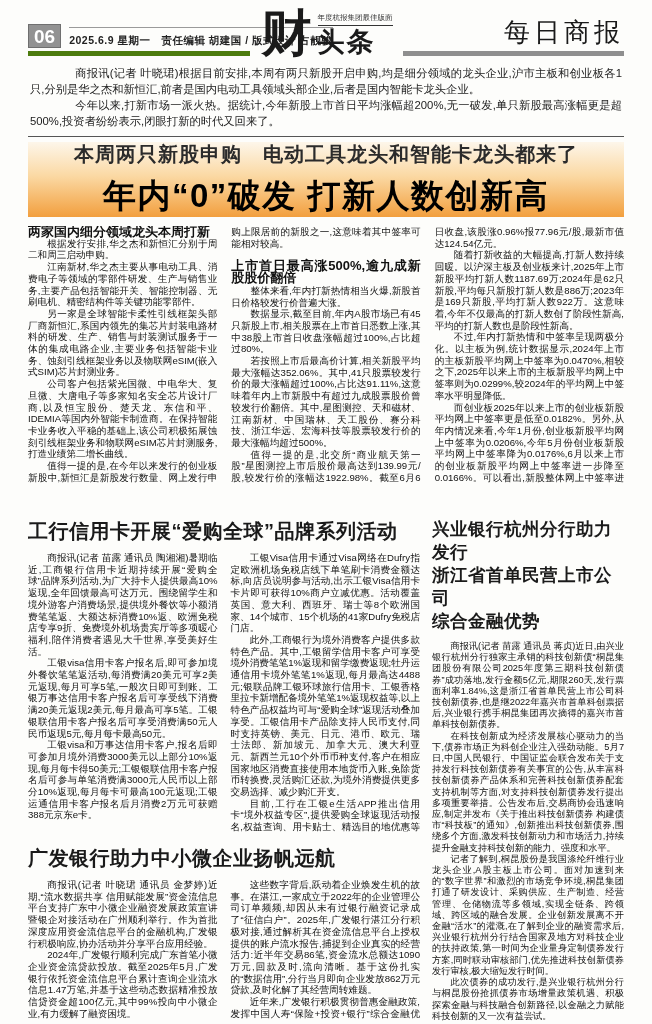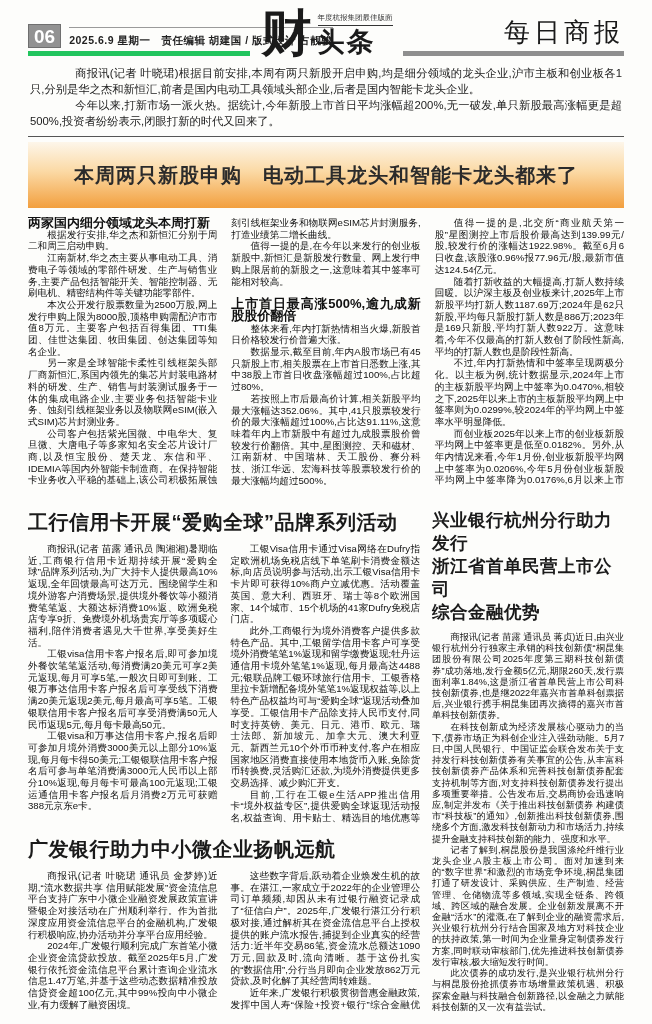--- a/index.html
+++ b/index.html
@@ -3,36 +3,36 @@
 <meta charset="utf-8">
 <style>
   html,body{margin:0;padding:0;background:#e8e8e4;}
   .page{
     position:relative;width:652px;height:1024px;margin:0 auto;background:#fdfdfb;
     font-family:"Liberation Sans",sans-serif;color:#1a1a1a;overflow:hidden;
     box-sizing:border-box;padding:10px 28px 0 28px;
   }
   
   .hdr{display:flex;align-items:flex-end;height:46px;}
-  .hdr-left{flex:1 1 0;display:flex;align-items:flex-end;border-bottom:5px solid #22c55e;padding-bottom:3px;min-width:0;}
+  .hdr-left{flex:1 1 0;display:flex;align-items:flex-end;border-bottom:5px solid #4d7c0f;padding-bottom:3px;min-width:0;}
   .pagenum{background:#929292;color:#fff;font-weight:bold;font-size:19px;padding:2px 5px 1px;line-height:1;border:1px solid #6f6f6f;margin-right:8px;}
   .dateline{border-top:1.5px solid #9a9a9a;padding-top:6px;font-size:10.5px;font-weight:bold;white-space:nowrap;letter-spacing:.5px;color:#222;}
   .logo{display:flex;align-items:flex-end;padding:0 10px 0 12px;}
   .logo-cai{font-family:"Liberation Serif",serif;font-size:50px;font-weight:900;line-height:.9;letter-spacing:-2px;}
   .logo-right{margin-left:8px;display:flex;flex-direction:column;justify-content:flex-end;}
   .logo-award{font-size:7.5px;color:#333;border-bottom:1.5px solid #333;padding-bottom:2px;margin-bottom:2px;white-space:nowrap;}
   .logo-box{font-size:27px;font-weight:900;letter-spacing:2px;line-height:1.05;}
   .hdr-right{flex:1 1 0;display:flex;flex-direction:column;align-items:flex-end;border-bottom:5px solid #8f8f8f;padding-bottom:3px;min-width:0;gap:16px;}
   .m-en{font-size:15px;font-weight:bold;color:#b2b2b2;letter-spacing:1px;line-height:1;}
   .m-cn{font-family:"Liberation Serif",serif;font-size:26px;font-weight:400;letter-spacing:4px;line-height:1.15;}
   
   .lead{padding:9px 2px 7px;border-bottom:1.5px solid #555;}
   .lead p{margin:0;font-size:11.3px;line-height:16px;text-indent:4em;text-align:justify;color:#222;}
   
-  .hero{margin-top:5px;height:66px;display:flex;flex-direction:column;align-items:center;justify-content:center;
+  .hero{margin-top:5px;height:75px;display:flex;flex-direction:column;align-items:center;justify-content:center;
         background:linear-gradient(180deg,#fdf6ea 0%,#fbd9a4 45%,#f29f3e 100%);}
   .hero-kicker{font-size:20px;font-weight:600;color:#2b2b2b;letter-spacing:1px;}
   .hero-title{font-size:33px;font-weight:900;color:#000;letter-spacing:1.5px;margin-top:6px;}
   
   .cols3,.cols2{text-align:justify;font-size:9.6px;line-height:11.7px;color:#111;column-fill:auto;overflow:hidden;}
   .cols3 p,.cols2 p,.onecol p{margin:0;text-indent:2em;}
   .subhead{font-weight:bold;font-size:13px;text-indent:0 !important;margin:0;}
   .subhead.gap{margin-top:11px;margin-bottom:1px;}
   
   .a1{margin-top:9px;height:280px;column-count:3;column-gap:14px;}
@@ -70,27 +70,27 @@
     </div>
   </div>
 
   <div class="lead">
     <p>商报讯(记者 叶晓珺)根据目前安排,本周有两只新股开启申购,均是细分领域的龙头企业,沪市主板和创业板各1只,分别是华之杰和新恒汇,前者是国内电动工具领域头部企业,后者是国内智能卡龙头企业。</p>
     <p>今年以来,打新市场一派火热。据统计,今年新股上市首日平均涨幅超200%,无一破发,单只新股最高涨幅更是超500%,投资者纷纷表示,闭眼打新的时代又回来了。</p>
   </div>
 
   <div class="hero">
     <div class="hero-kicker">本周两只新股申购　电动工具龙头和智能卡龙头都来了</div>
+    <div class="hero-title">年内“0”破发  打新人数创新高</div>
   </div>
 
   <div class="a1 cols3">
     <p class="subhead">两家国内细分领域龙头本周打新</p>
     <p>根据发行安排,华之杰和新恒汇分别于周二和周三启动申购。</p>
     <p>江南新材,华之杰主要从事电动工具、消费电子等领域的零部件研发、生产与销售业务,主要产品包括智能开关、智能控制器、无刷电机、精密结构件等关键功能零部件。</p>
-    <p>本次公开发行股票数量为2500万股,网上发行申购上限为8000股,顶格申购需配沪市市值8万元。主要客户包括百得集团、TTI集团、佳世达集团、牧田集团、创达集团等知名企业。</p>
     <p>另一家是全球智能卡柔性引线框架头部厂商新恒汇,系国内领先的集芯片封装电路材料的研发、生产、销售与封装测试服务于一体的集成电路企业,主要业务包括智能卡业务、蚀刻引线框架业务以及物联网eSIM(嵌入式SIM)芯片封测业务。</p>
     <p>公司客户包括紫光国微、中电华大、复旦微、大唐电子等多家知名安全芯片设计厂商,以及恒宝股份、楚天龙、东信和平、IDEMIA等国内外智能卡制造商。在保持智能卡业务收入平稳的基础上,该公司积极拓展蚀刻引线框架业务和物联网eSIM芯片封测服务,打造业绩第二增长曲线。</p>
     <p>值得一提的是,在今年以来发行的创业板新股中,新恒汇是新股发行数量、网上发行申购上限居前的新股之一,这意味着其中签率可能相对较高。</p>
     <p class="subhead gap">上市首日最高涨500%,逾九成新股股价翻倍</p>
     <p>整体来看,年内打新热情相当火爆,新股首日价格较发行价普遍大涨。</p>
     <p>数据显示,截至目前,年内A股市场已有45只新股上市,相关股票在上市首日悉数上涨,其中38股上市首日收盘涨幅超过100%,占比超过80%。</p>
     <p>若按照上市后最高价计算,相关新股平均最大涨幅达352.06%。其中,41只股票较发行价的最大涨幅超过100%,占比达91.11%,这意味着年内上市新股中有超过九成股票股价曾较发行价翻倍。其中,星图测控、天和磁材、江南新材、中国瑞林、天工股份、赛分科技、浙江华远、宏海科技等股票较发行价的最大涨幅均超过500%。</p>
     <p>值得一提的是,北交所“商业航天第一股”星图测控上市后股价最高达到139.99元/股,较发行价的涨幅达1922.98%。截至6月6日收盘,该股涨0.96%报77.96元/股,最新市值达124.54亿元。</p>
     <p>随着打新收益的大幅提高,打新人数持续回暖。以沪深主板及创业板来计,2025年上市新股平均打新人数1187.69万;2024年是62只新股,平均每只新股打新人数是886万;2023年是169只新股,平均打新人数922万。这意味着,今年不仅最高的打新人数创了阶段性新高,平均的打新人数也是阶段性新高。</p>
     <p>不过,年内打新热情和中签率呈现两极分化。以主板为例,统计数据显示,2024年上市的主板新股平均网上中签率为0.0470%,相较之下,2025年以来上市的主板新股平均网上中签率则为0.0299%,较2024年的平均网上中签率水平明显降低。</p>

